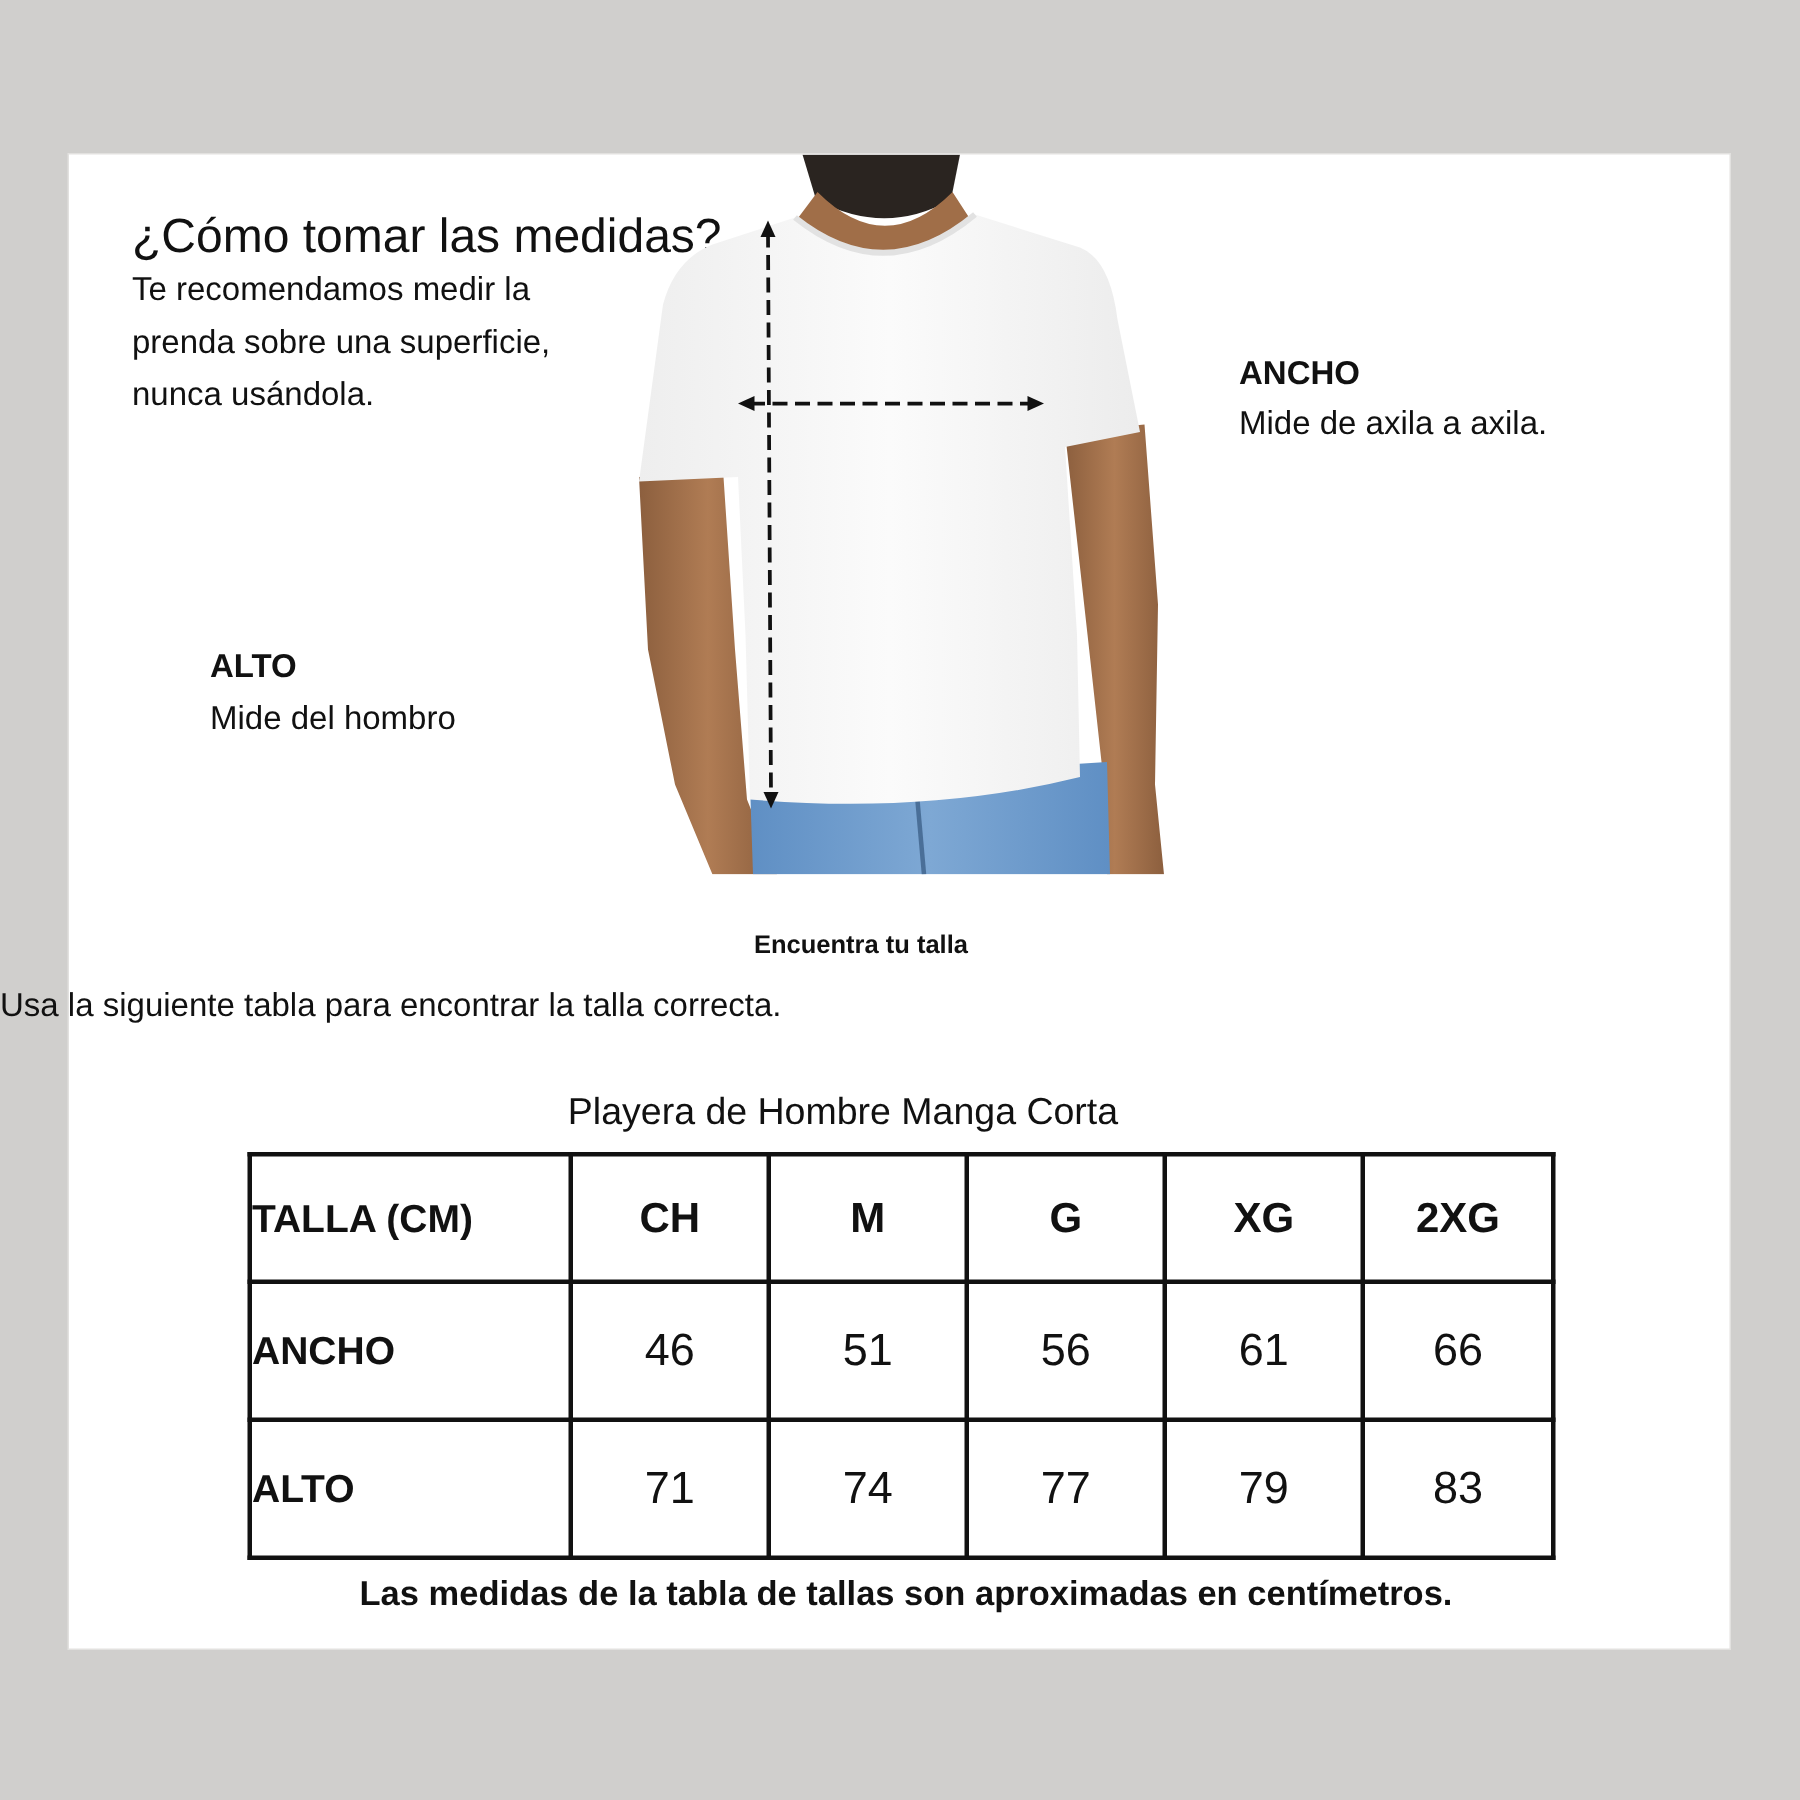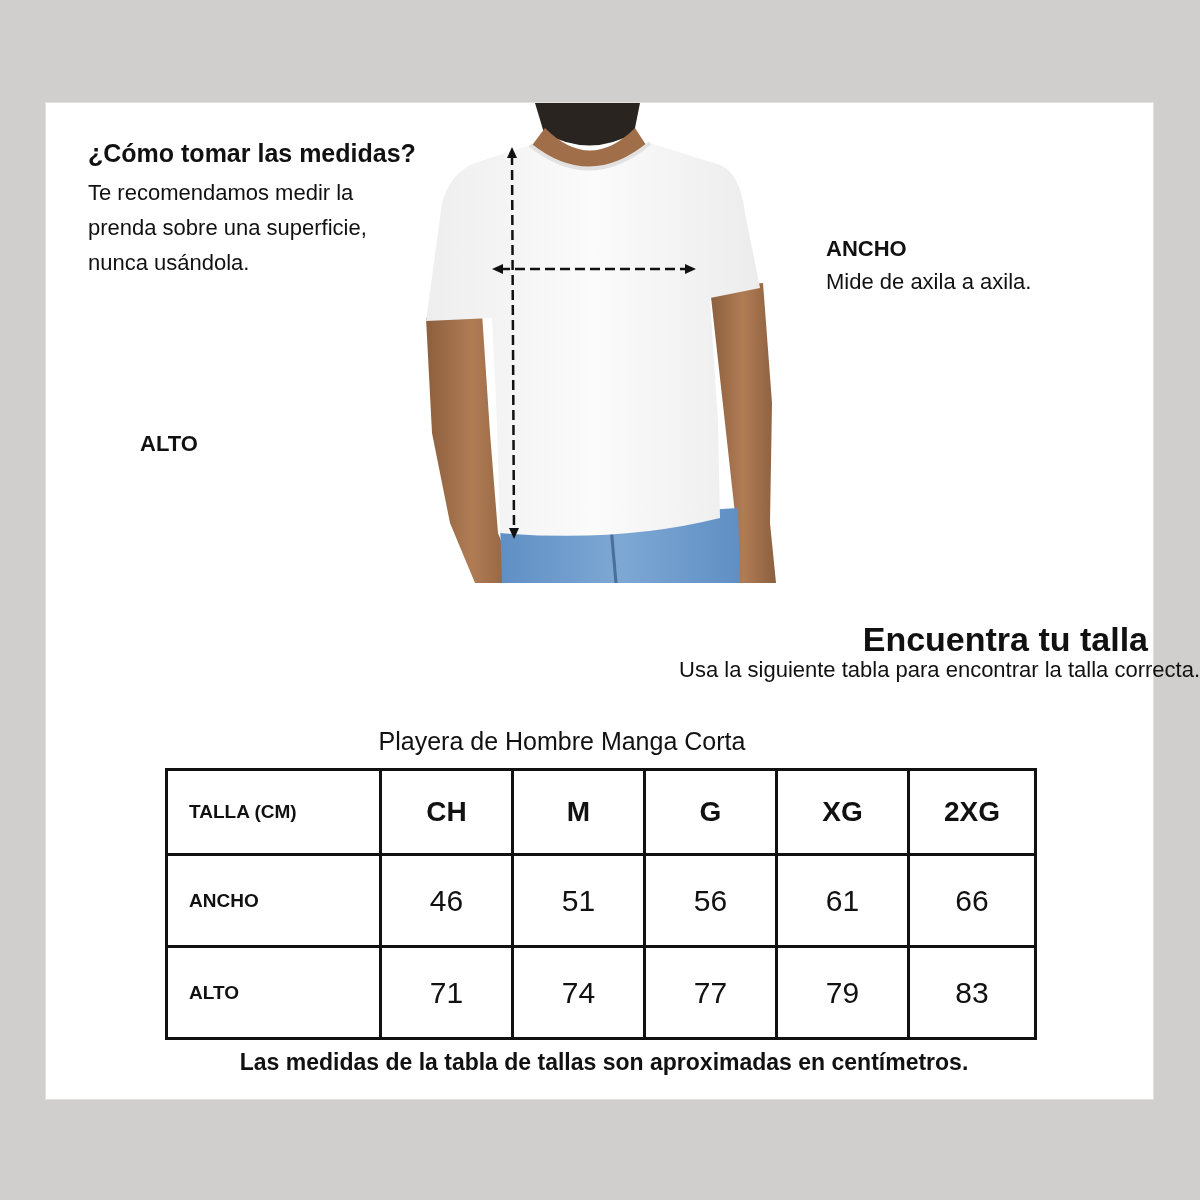--- a/index.html
+++ b/index.html
@@ -21,21 +21,21 @@
       top: 103px;
       width: 1107px;
       height: 996px;
       background: #ffffff;
       box-shadow: 0 0 0 1px #e2e1df;
     }
     .abs { position: absolute; }
 
     .howto-title {
       left: 88px; top: 139px;
-      font-size: 25px; font-weight: bold;
+      font-size: 32px; font-weight: normal;
       white-space: nowrap;
     }
     .howto-body {
       left: 88px; top: 175px;
       font-size: 22px; line-height: 35px;
       width: 340px;
     }
     .howto-body div { white-space: nowrap; }
 
     .ancho-block {
@@ -50,26 +50,26 @@
 
     
     .photo {
       left: 420px; top: 103px;
       width: 360px; height: 480px;
       overflow: hidden;
     }
 
     .find-title {
       left: 0; width: 1148px; top: 620px;
-      text-align: right;
-      font-size: 34px; font-weight: bold;
+      text-align: center;
+      font-size: 17px; font-weight: bold;
     }
     .find-sub {
       left: 0; width: 1200px; top: 657px;
-      text-align: right;
+      text-align: left;
       font-size: 22px;
     }
     .table-caption {
       left: 0; width: 1124px; top: 727px;
       text-align: center;
       font-size: 25px;
     }
 
     table.sizes {
       position: absolute;
@@ -77,23 +77,22 @@
       width: 869px; height: 269px;
       border-collapse: collapse;
       table-layout: fixed;
     }
     table.sizes td, table.sizes th {
       border: 3px solid #111;
       padding: 0;
     }
     table.sizes th.rowhead, table.sizes td.rowhead {
       text-align: left;
-      padding-left: 21px;
       font-weight: bold;
-      font-size: 19px;
+      font-size: 26px;
     }
     table.sizes th.colhead {
       text-align: center;
       font-weight: bold;
       font-size: 28px;
     }
     table.sizes td.val {
       text-align: center;
       font-size: 30px;
       font-weight: normal;
@@ -164,20 +163,21 @@
   </svg>
 </div>
 
 <div class="abs ancho-block">
   <div class="label-strong">ANCHO</div>
   <div>Mide de axila a axila.</div>
 </div>
 
 <div class="abs alto-block">
   <div class="label-strong">ALTO</div>
+  <div>Mide del hombro</div>
 </div>
 
 <div class="abs find-title">Encuentra tu talla</div>
 <div class="abs find-sub">Usa la siguiente tabla para encontrar la talla correcta.</div>
 <div class="abs table-caption">Playera de Hombre Manga Corta</div>
 
 <table class="sizes">
   <colgroup>
     <col style="width:214px">
     <col style="width:132px">

